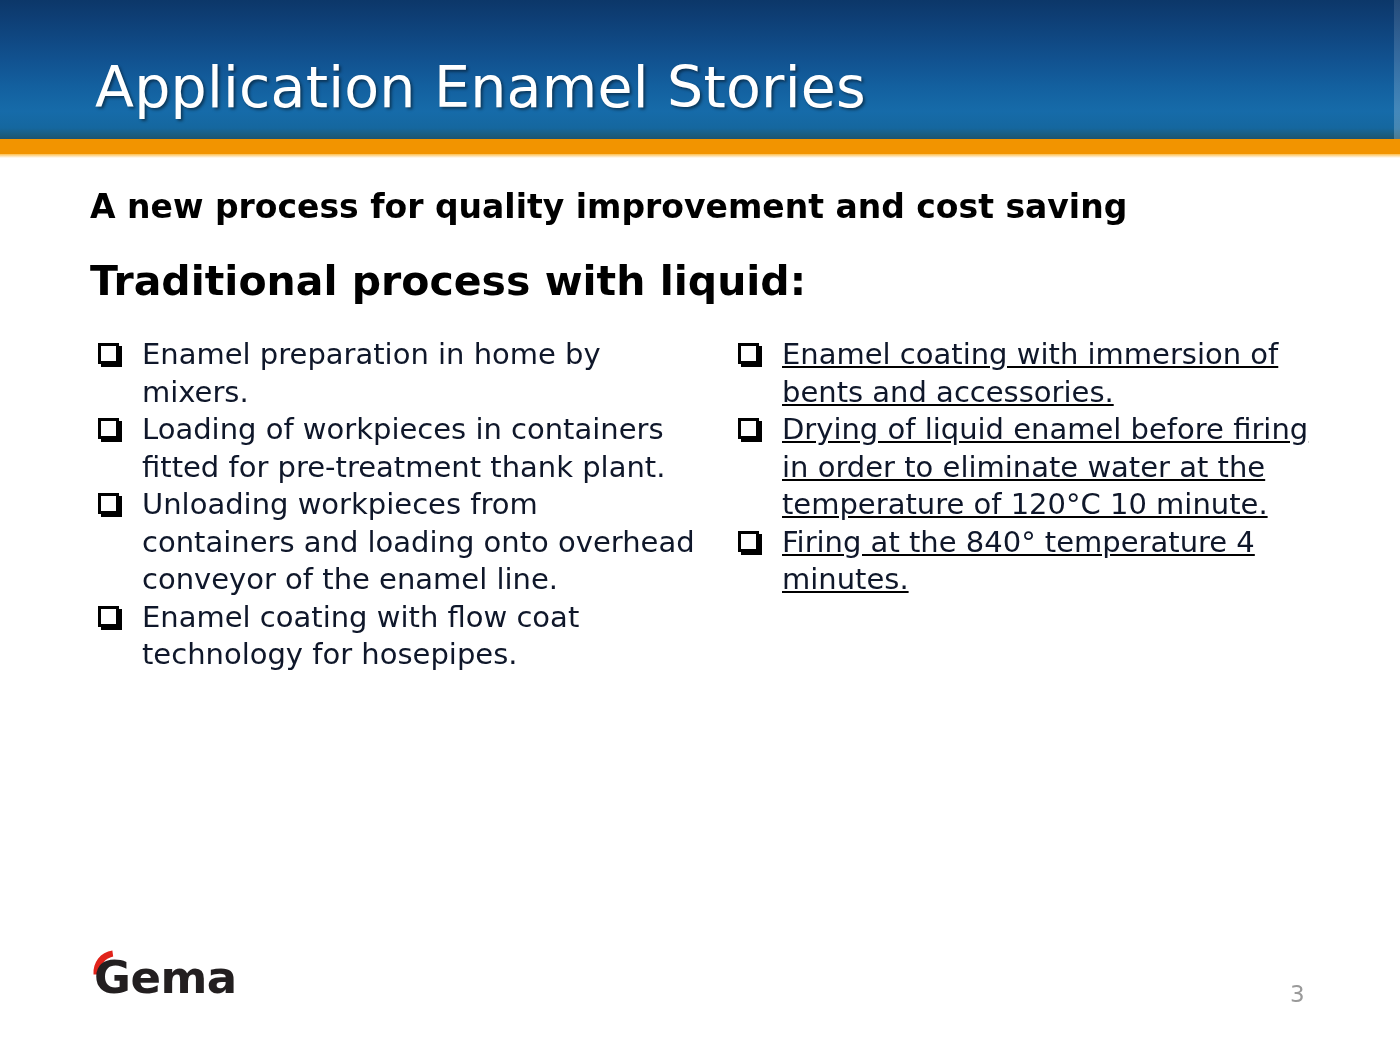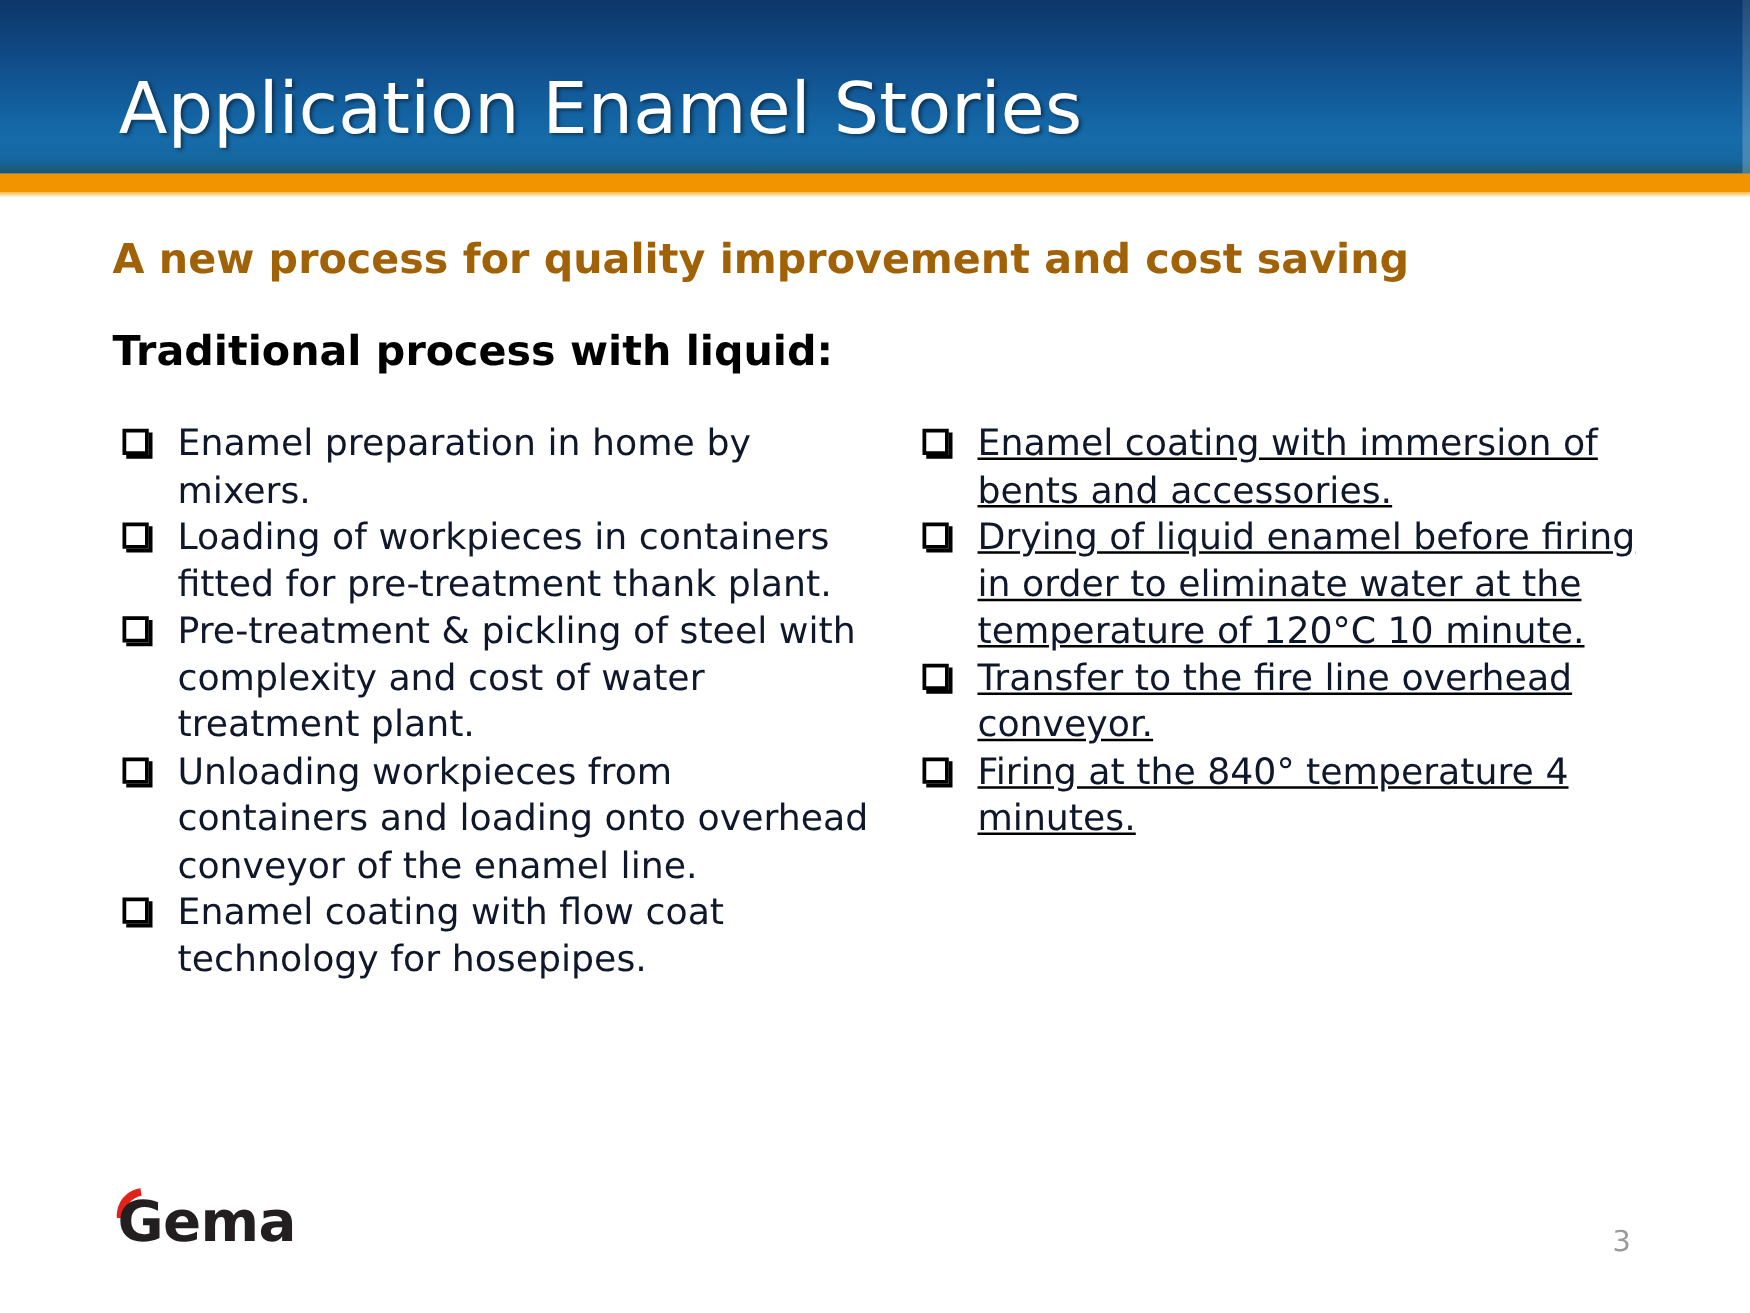--- a/index.html
+++ b/index.html
@@ -80,28 +80,28 @@
     height: 892px;
   }
 
   .headline {
     position: absolute;
     left: 90px;
     top: 29px;
     font-size: 33px;
     line-height: 40px;
     font-weight: bold;
-    color: #a16207;
+    color: #000000;
     white-space: nowrap;
   }
   .subheadline {
     position: absolute;
     left: 90px;
     top: 103px;
-    font-size: 33px;
+    font-size: 41px;
     line-height: 40px;
     font-weight: bold;
     color: #000000;
     white-space: nowrap;
   }
 
   
   .columns {
     position: absolute;
     left: 0;
@@ -205,46 +205,38 @@
         <li class="bullet-item">
           <span class="bullet-marker"></span>
           <span class="bullet-text">Enamel preparation in home by mixers.</span>
         </li>
         <li class="bullet-item">
           <span class="bullet-marker"></span>
           <span class="bullet-text">Loading of workpieces in containers fitted for pre-treatment thank plant.</span>
         </li>
         <li class="bullet-item">
           <span class="bullet-marker"></span>
-          <span class="bullet-text">Pre-treatment &amp; pickling of steel with complexity and cost of water treatment plant.</span>
-        </li>
-        <li class="bullet-item">
-          <span class="bullet-marker"></span>
           <span class="bullet-text">Unloading workpieces from containers and loading onto overhead conveyor of the enamel line.</span>
         </li>
         <li class="bullet-item">
           <span class="bullet-marker"></span>
           <span class="bullet-text">Enamel coating with flow coat technology for hosepipes.</span>
         </li>
       </ul>
     </div>
 
     <div class="bullet-col col-right">
       <ul class="bullet-list">
         <li class="bullet-item">
           <span class="bullet-marker"></span>
           <span class="bullet-text">Enamel coating with immersion of bents and accessories.</span>
         </li>
         <li class="bullet-item">
           <span class="bullet-marker"></span>
           <span class="bullet-text">Drying of liquid enamel before firing in order to eliminate water at the temperature of 120°C 10 minute.</span>
-        </li>
-        <li class="bullet-item">
-          <span class="bullet-marker"></span>
-          <span class="bullet-text">Transfer to the fire line overhead conveyor.</span>
         </li>
         <li class="bullet-item">
           <span class="bullet-marker"></span>
           <span class="bullet-text">Firing at the 840° temperature 4 minutes.</span>
         </li>
       </ul>
     </div>
 
   </div>
 </div>

